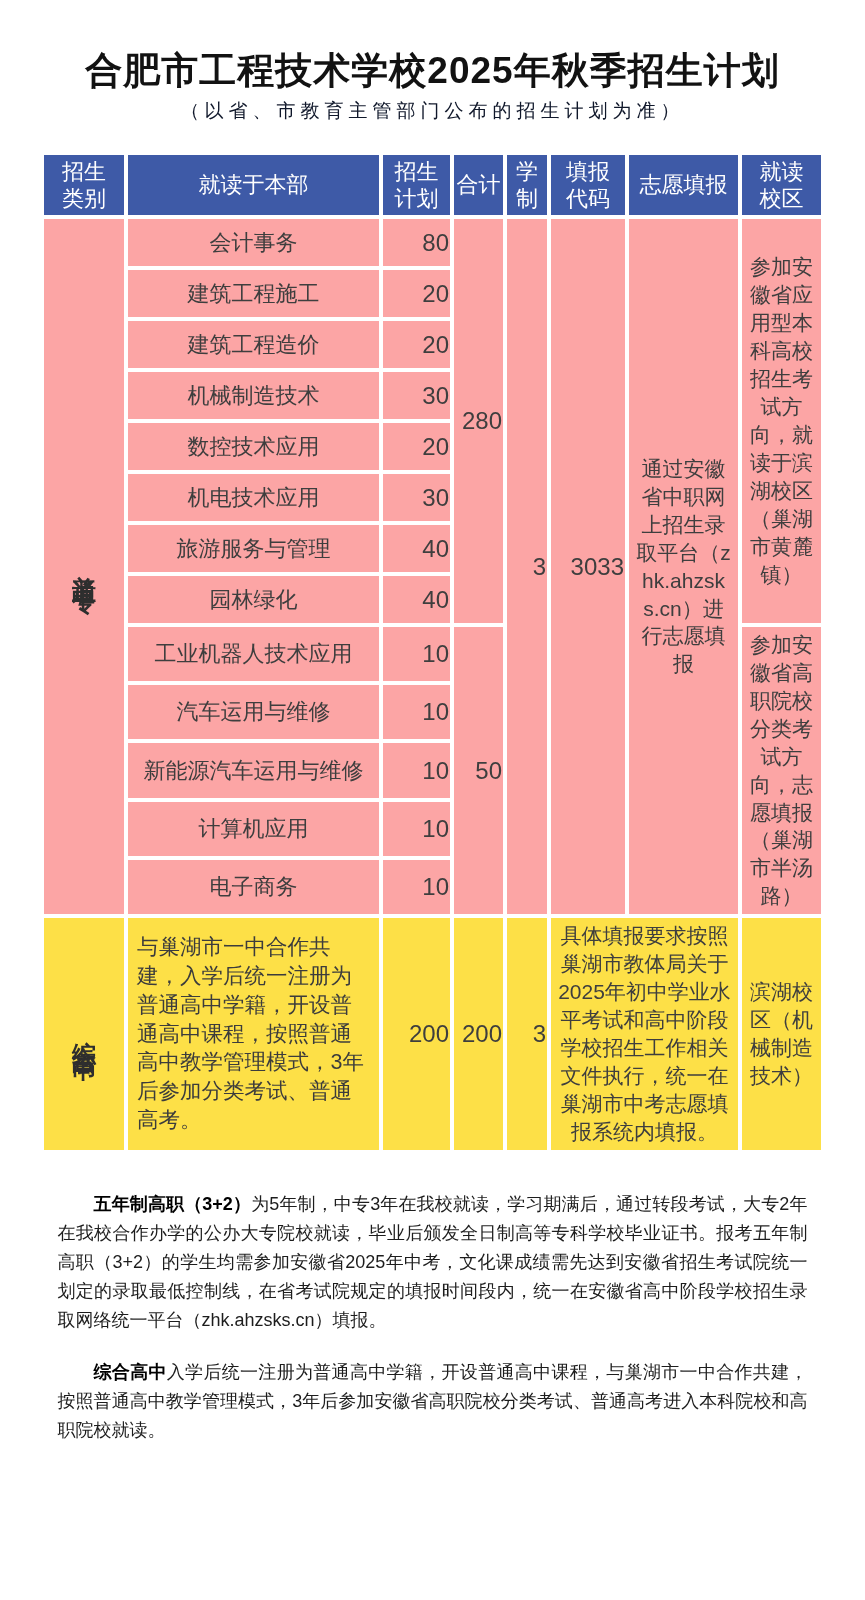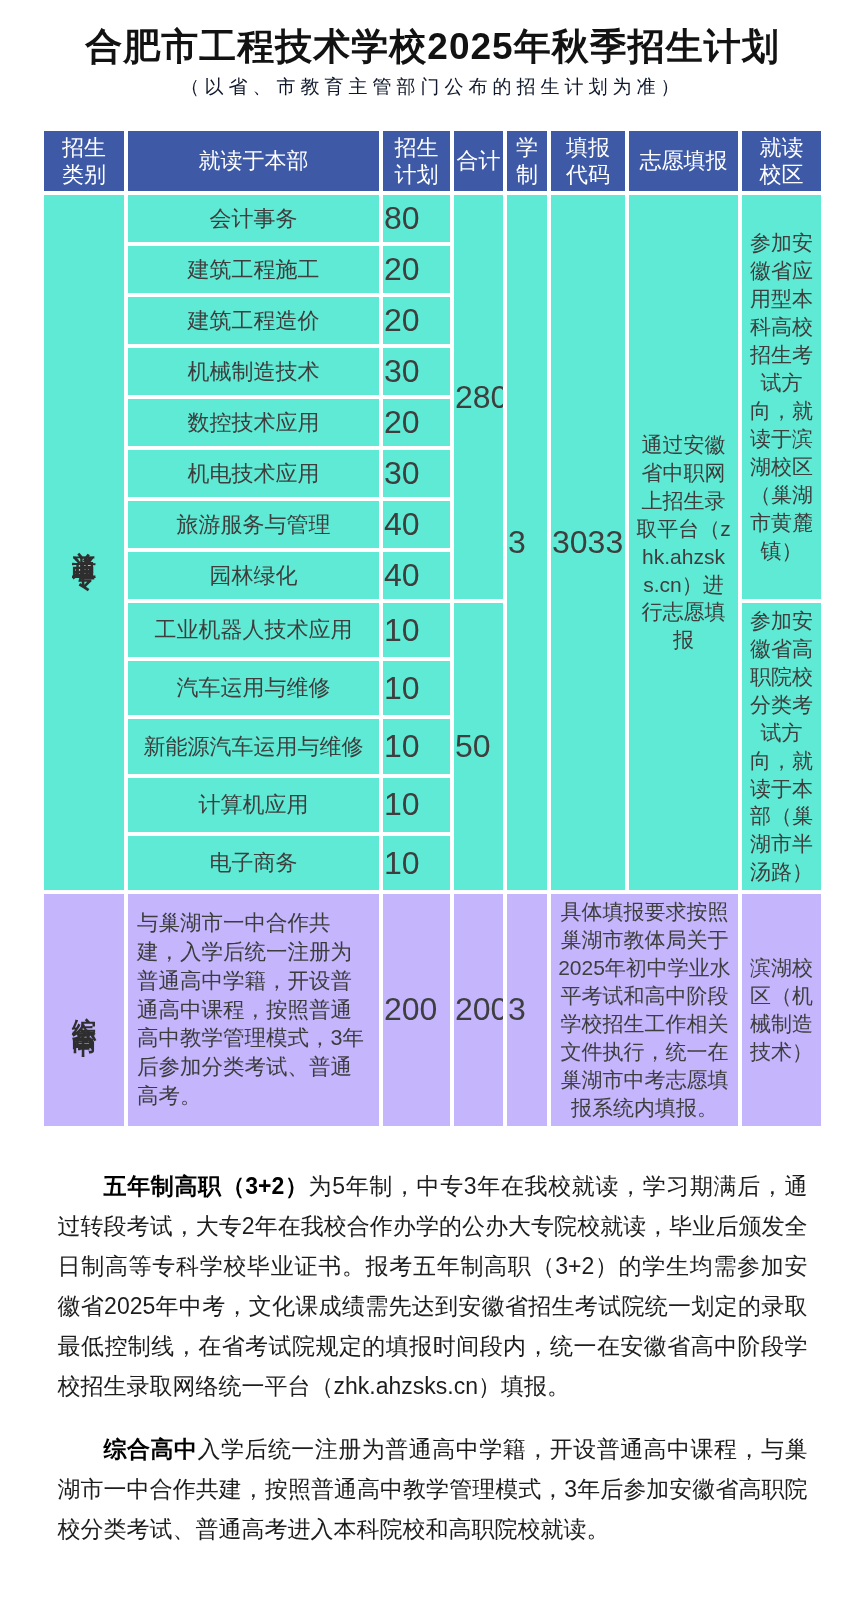--- a/index.html
+++ b/index.html
@@ -1,20 +1,20 @@
 <!DOCTYPE html>
 <html><head>
 <meta charset="utf-8">
 <style>
   html,body { margin:0; padding:0; background:#ffffff; }
   body { width:865px; height:1600px; font-family:"Liberation Sans", sans-serif; }
   .page { position:relative; width:865px; height:1600px; overflow:hidden; background:#ffffff; }
 
   .title {
-    margin:22px 0 0 0; text-align:center;
+    margin:46px 0 0 0; text-align:center;
     font-size:37px; font-weight:bold; color:#121212; letter-spacing:1px;
   }
   .subtitle {
     margin-top:2px; text-align:center;
     font-family:"Liberation Serif", serif;
     font-size:19px; color:#0f172a; letter-spacing:5px;
   }
 
   table.enroll {
     margin:27px auto 0 auto; width:781px;
@@ -22,43 +22,43 @@
   }
   table.enroll th, table.enroll td {
     border:4px solid #ffffff; vertical-align:middle; overflow:hidden;
   }
   th.hd {
     background:#3e5aa7; color:#ffffff; font-weight:normal;
     font-size:22px; height:56px; text-align:center; padding:2px;
     line-height:1.25;
   }
   th.hd .h2 { display:inline-block; max-width:2.15em; word-break:break-all; }
-  td { background:#5eead4; color:#3e3e3e; }
+  td { background:#fca5a5; color:#3e3e3e; }
   td.major { font-size:22px; text-align:center; height:45px; }
-  td.num   { font-size:32px; text-align:left; }
+  td.num   { font-size:24px; text-align:right; }
   td.txt   {
     font-size:21px; text-align:center; padding:4px 7px;
     line-height:1.33; word-break:break-all;
   }
   td.cat { text-align:center; }
   .vert {
     writing-mode:vertical-lr; text-orientation:upright;
     display:inline-block; font-weight:bold; font-size:24px;
     letter-spacing:5px; color:#2e2e2e;
   }
-  tr.hs td { background:#c4b5fd; }
+  tr.hs td { background:#fde047; }
   td.desc {
     font-size:21.5px; text-align:left; padding:6px 9px;
     line-height:1.34; color:#3c3c3c;
   }
 
   .notes { width:750px; margin:36px auto 0 auto; }
   .notes p {
     margin:0 0 23px 0; text-indent:2em;
-    font-size:23px; line-height:40px; color:#1d1d1d;
+    font-size:18px; line-height:29px; color:#1d1d1d;
     text-align:justify;
   }
   .notes b { font-weight:bold; color:#000000; }
 </style>
 </head>
 <body>
 
 <div class="page">
 
   <h1 class="title">合肥市工程技术学校2025年秋季招生计划</h1>
@@ -123,21 +123,21 @@
         <td class="num">40</td>
       </tr>
       <tr>
         <td class="major">园林绿化</td>
         <td class="num">40</td>
       </tr>
       <tr>
         <td class="major">工业机器人技术应用</td>
         <td class="num">10</td>
         <td class="num" rowspan="5">50</td>
-        <td class="txt" rowspan="5">参加安徽省高职院校分类考试方向，就读于本部（巢湖市半汤路）</td>
+        <td class="txt" rowspan="5">参加安徽省高职院校分类考试方向，志愿填报（巢湖市半汤路）</td>
       </tr>
       <tr>
         <td class="major">汽车运用与维修</td>
         <td class="num">10</td>
       </tr>
       <tr>
         <td class="major">新能源汽车运用与维修</td>
         <td class="num">10</td>
       </tr>
       <tr>

